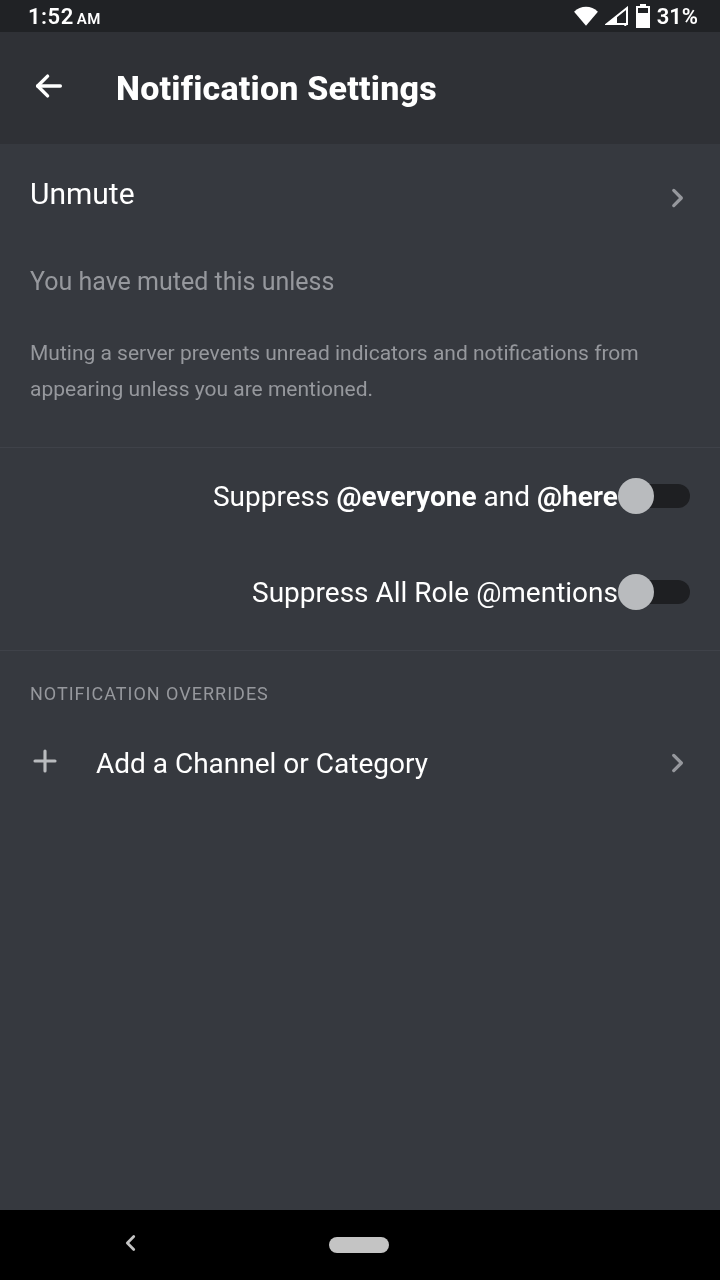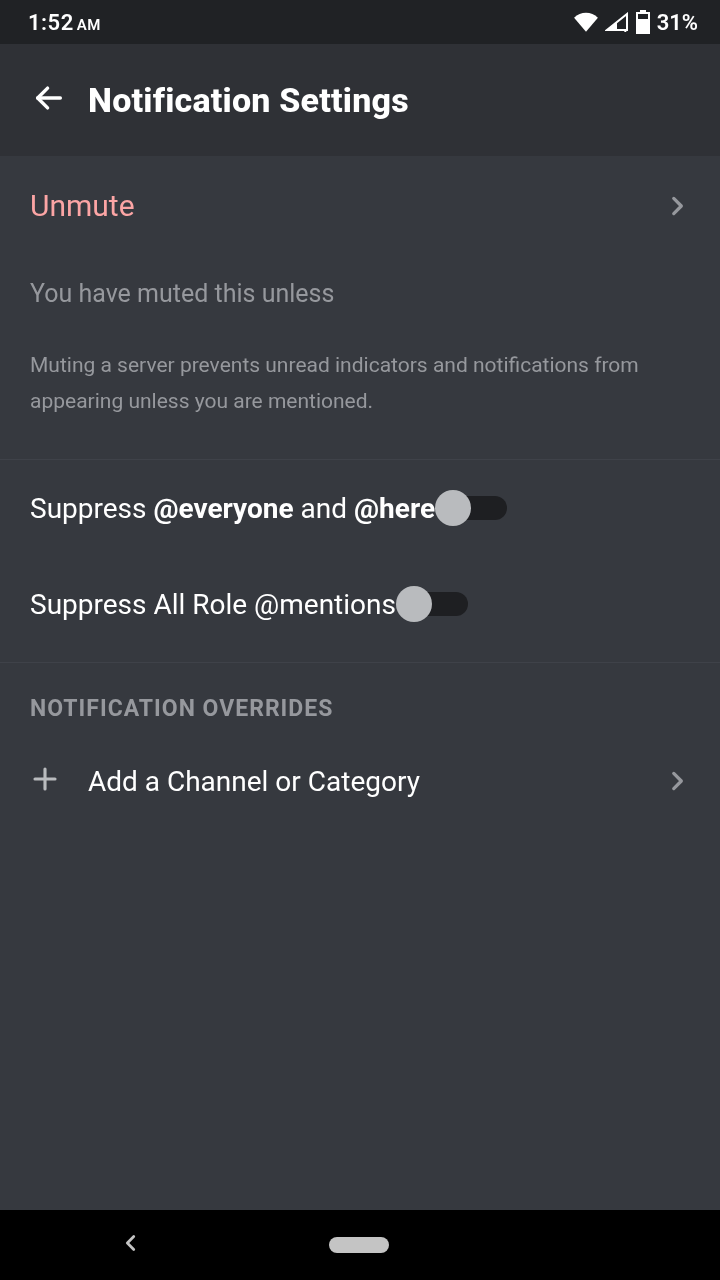--- a/index.html
+++ b/index.html
@@ -7,21 +7,21 @@
   body {
     background: #36393f;
     font-family: -apple-system, BlinkMacSystemFont, "Segoe UI", Roboto, Helvetica, Arial, sans-serif;
     color: #ffffff;
     display: flex;
     flex-direction: column;
   }
 
   
   .status-bar {
-    height: 44px;
+    height: 32px;
     background: #202225;
     display: flex;
     align-items: center;
     justify-content: space-between;
     padding: 0 22px 0 28px;
     font-size: 22px;
     font-weight: 600;
     color: #ffffff;
   }
   .status-bar .time { letter-spacing: 0.5px; }
@@ -29,20 +29,21 @@
   .status-right { display: flex; align-items: center; gap: 6px; }
   .status-right svg { display: block; }
 
   
   .app-bar {
     height: 112px;
     background: #2f3136;
     display: flex;
     align-items: center;
     padding: 0 20px;
+    gap: 28px;
   }
   .app-bar .back { padding: 12px; }
   .app-bar .title {
     font-size: 34px;
     font-weight: 800;
     letter-spacing: 0.2px;
     margin-left: 10px;
   }
 
   .content {
@@ -52,41 +53,41 @@
     flex-direction: column;
   }
   .chevron svg { display: block; }
 
   .unmute-block {
     padding: 32px 30px 40px 30px;
     border-bottom: 1px solid rgba(79,84,92,0.35);
   }
   .unmute-block .primary {
     font-size: 30px;
-    color: #fca5a5;
+    color: #ffffff;
     margin-bottom: 56px;
     display: flex;
     justify-content: space-between;
-    align-items: center;
+    align-items: flex-end;
   }
   .unmute-block .sub1 {
     font-size: 25px;
     color: #96989d;
     margin-bottom: 40px;
   }
   .unmute-block .sub2 {
     font-size: 21px;
     color: #96989d;
     line-height: 1.7;
   }
 
   .toggle-row {
     display: flex;
     align-items: center;
-    justify-content: flex-start;
+    justify-content: flex-end;
     padding: 30px 30px;
   }
   .toggle-row .label {
     font-size: 28px;
     color: #ffffff;
   }
   .toggle-row .label .bold { font-weight: 700; }
   .toggles-wrap {
     border-bottom: 1px solid rgba(79,84,92,0.35);
     padding-bottom: 10px;
@@ -113,36 +114,36 @@
     transform: translateY(-50%);
     left: 0;
     width: 36px;
     height: 36px;
     border-radius: 50%;
     background: #b9bbbe;
   }
 
   .section-header {
     padding: 32px 30px 24px 30px;
-    font-size: 23px;
-    font-weight: 700;
+    font-size: 18px;
+    font-weight: 400;
     color: #96989d;
     letter-spacing: 1px;
   }
 
   .add-row {
     display: flex;
     align-items: center;
     justify-content: space-between;
     padding: 18px 30px 30px 30px;
   }
   .add-row .left {
     display: flex;
     align-items: center;
-    gap: 28px;
+    gap: 36px;
   }
   .add-row .plus { color: #b9bbbe; }
   .add-row .label {
     font-size: 28px;
     color: #ffffff;
   }
 
   
   .nav-bar {
     height: 70px;

